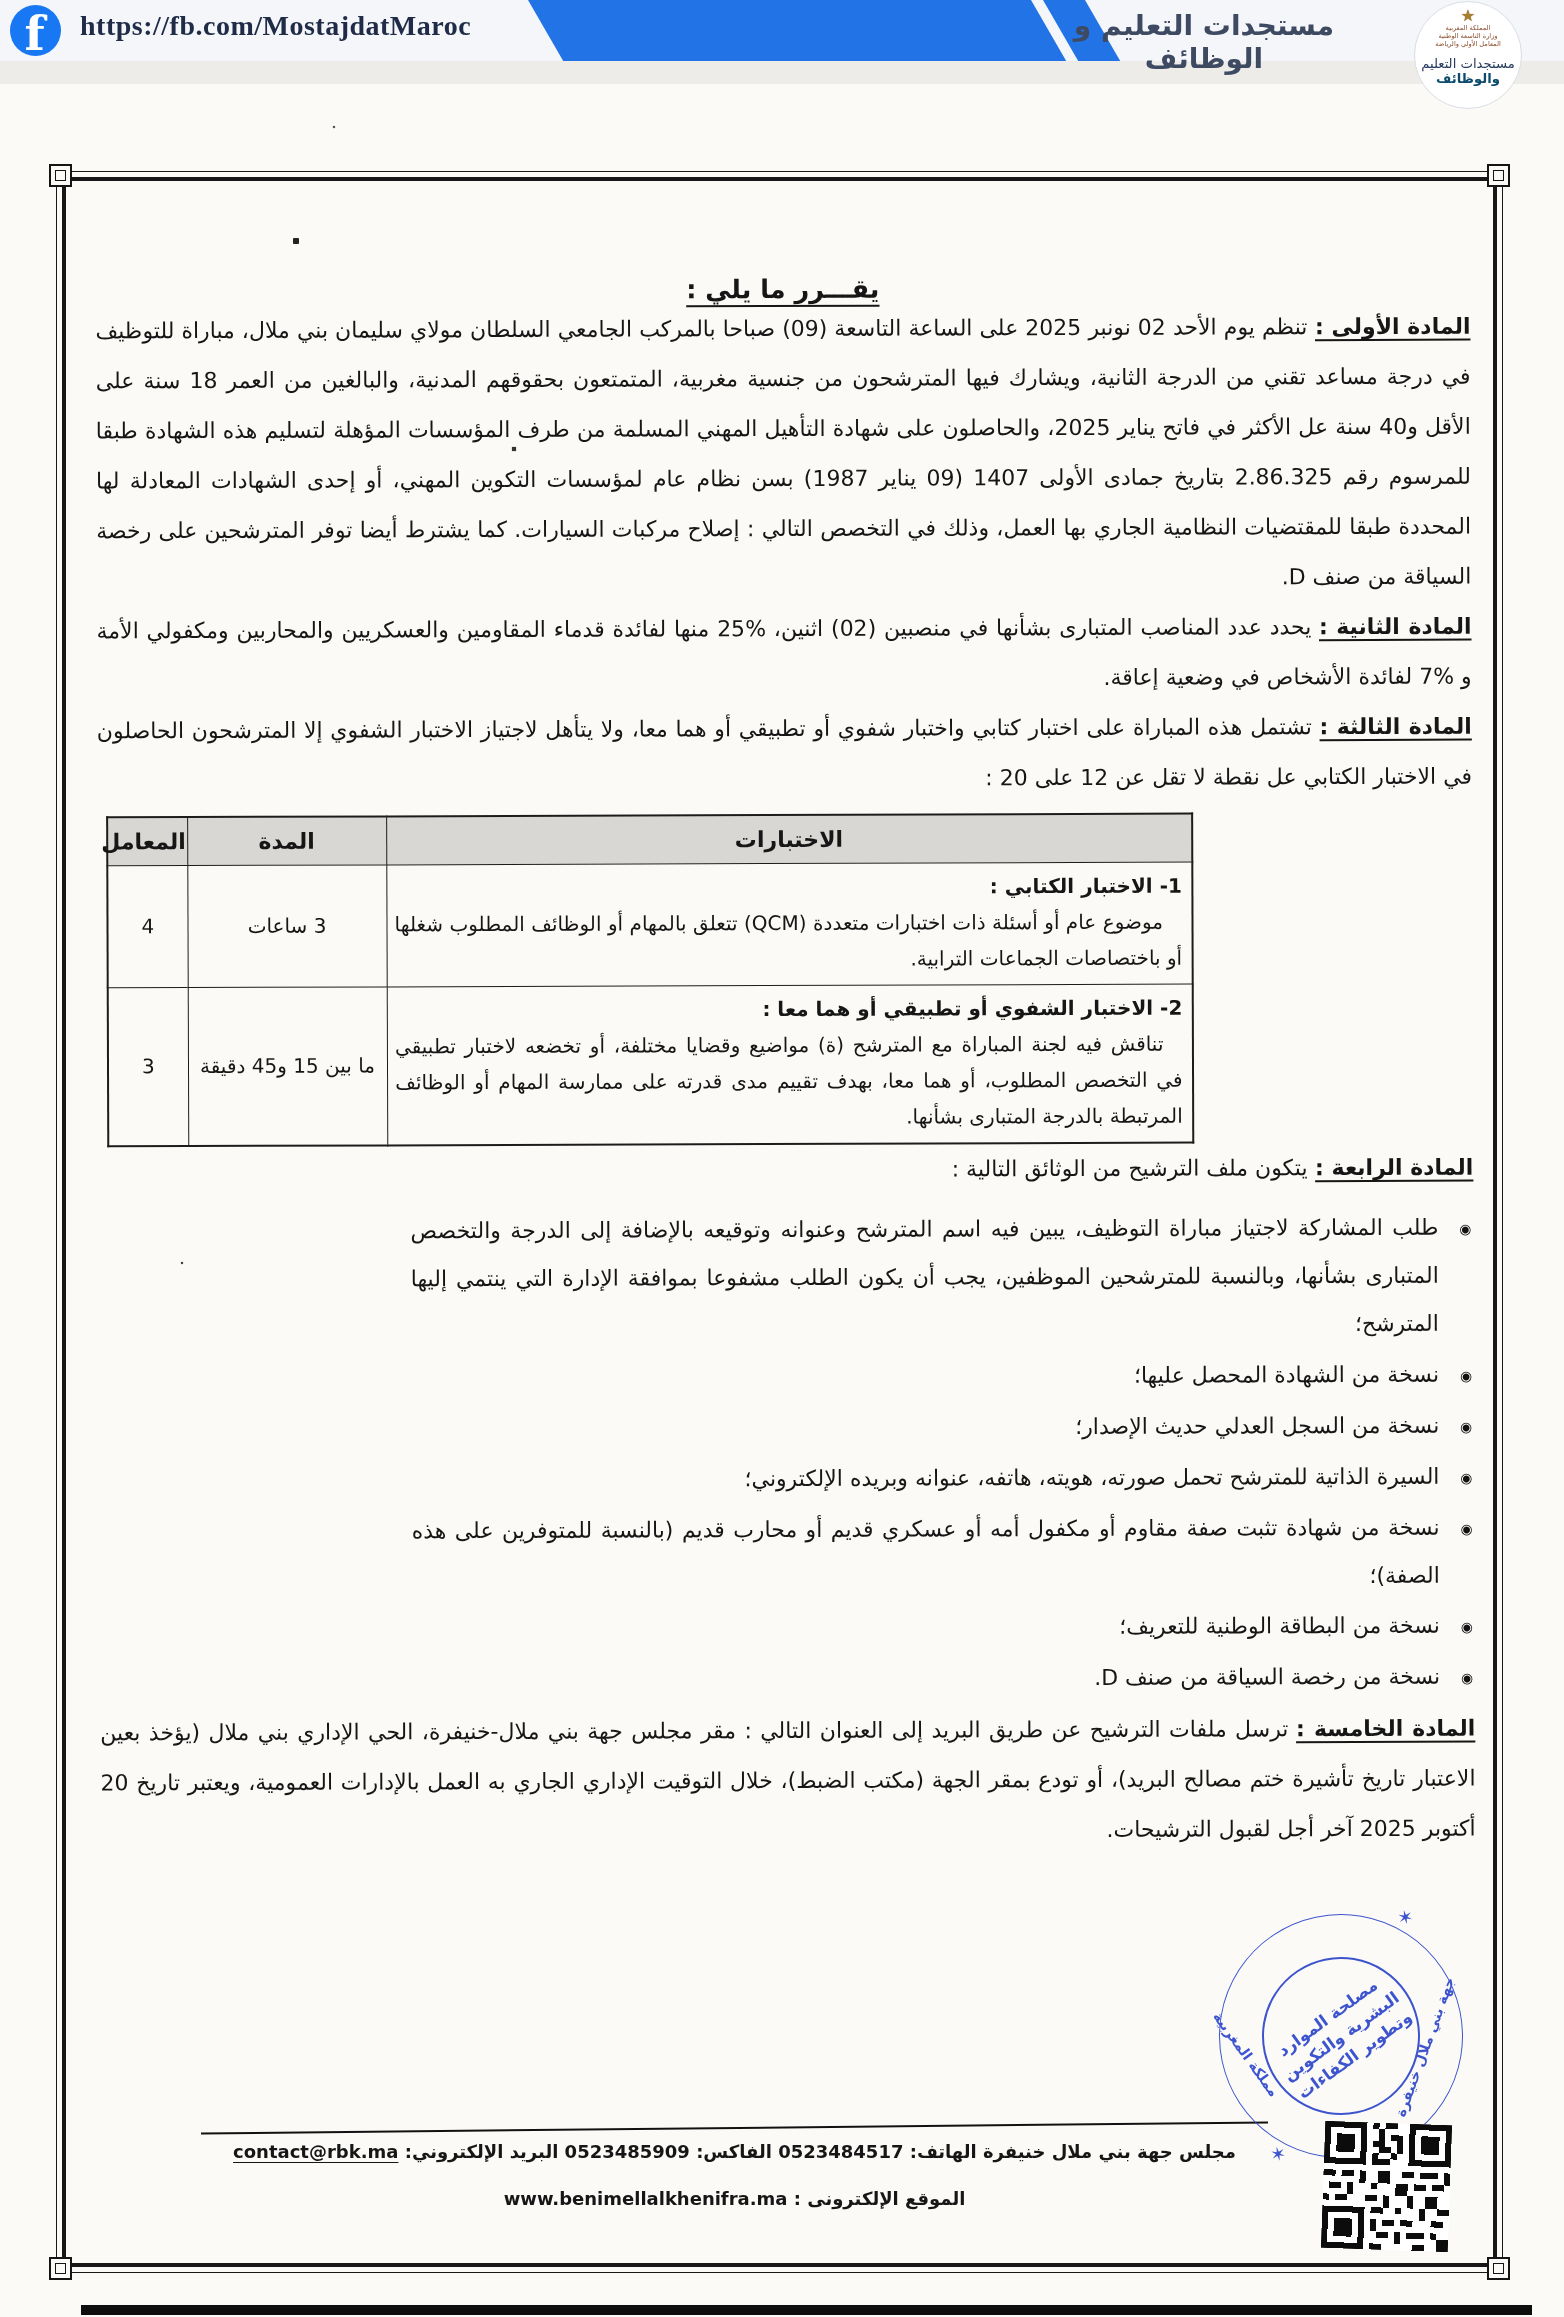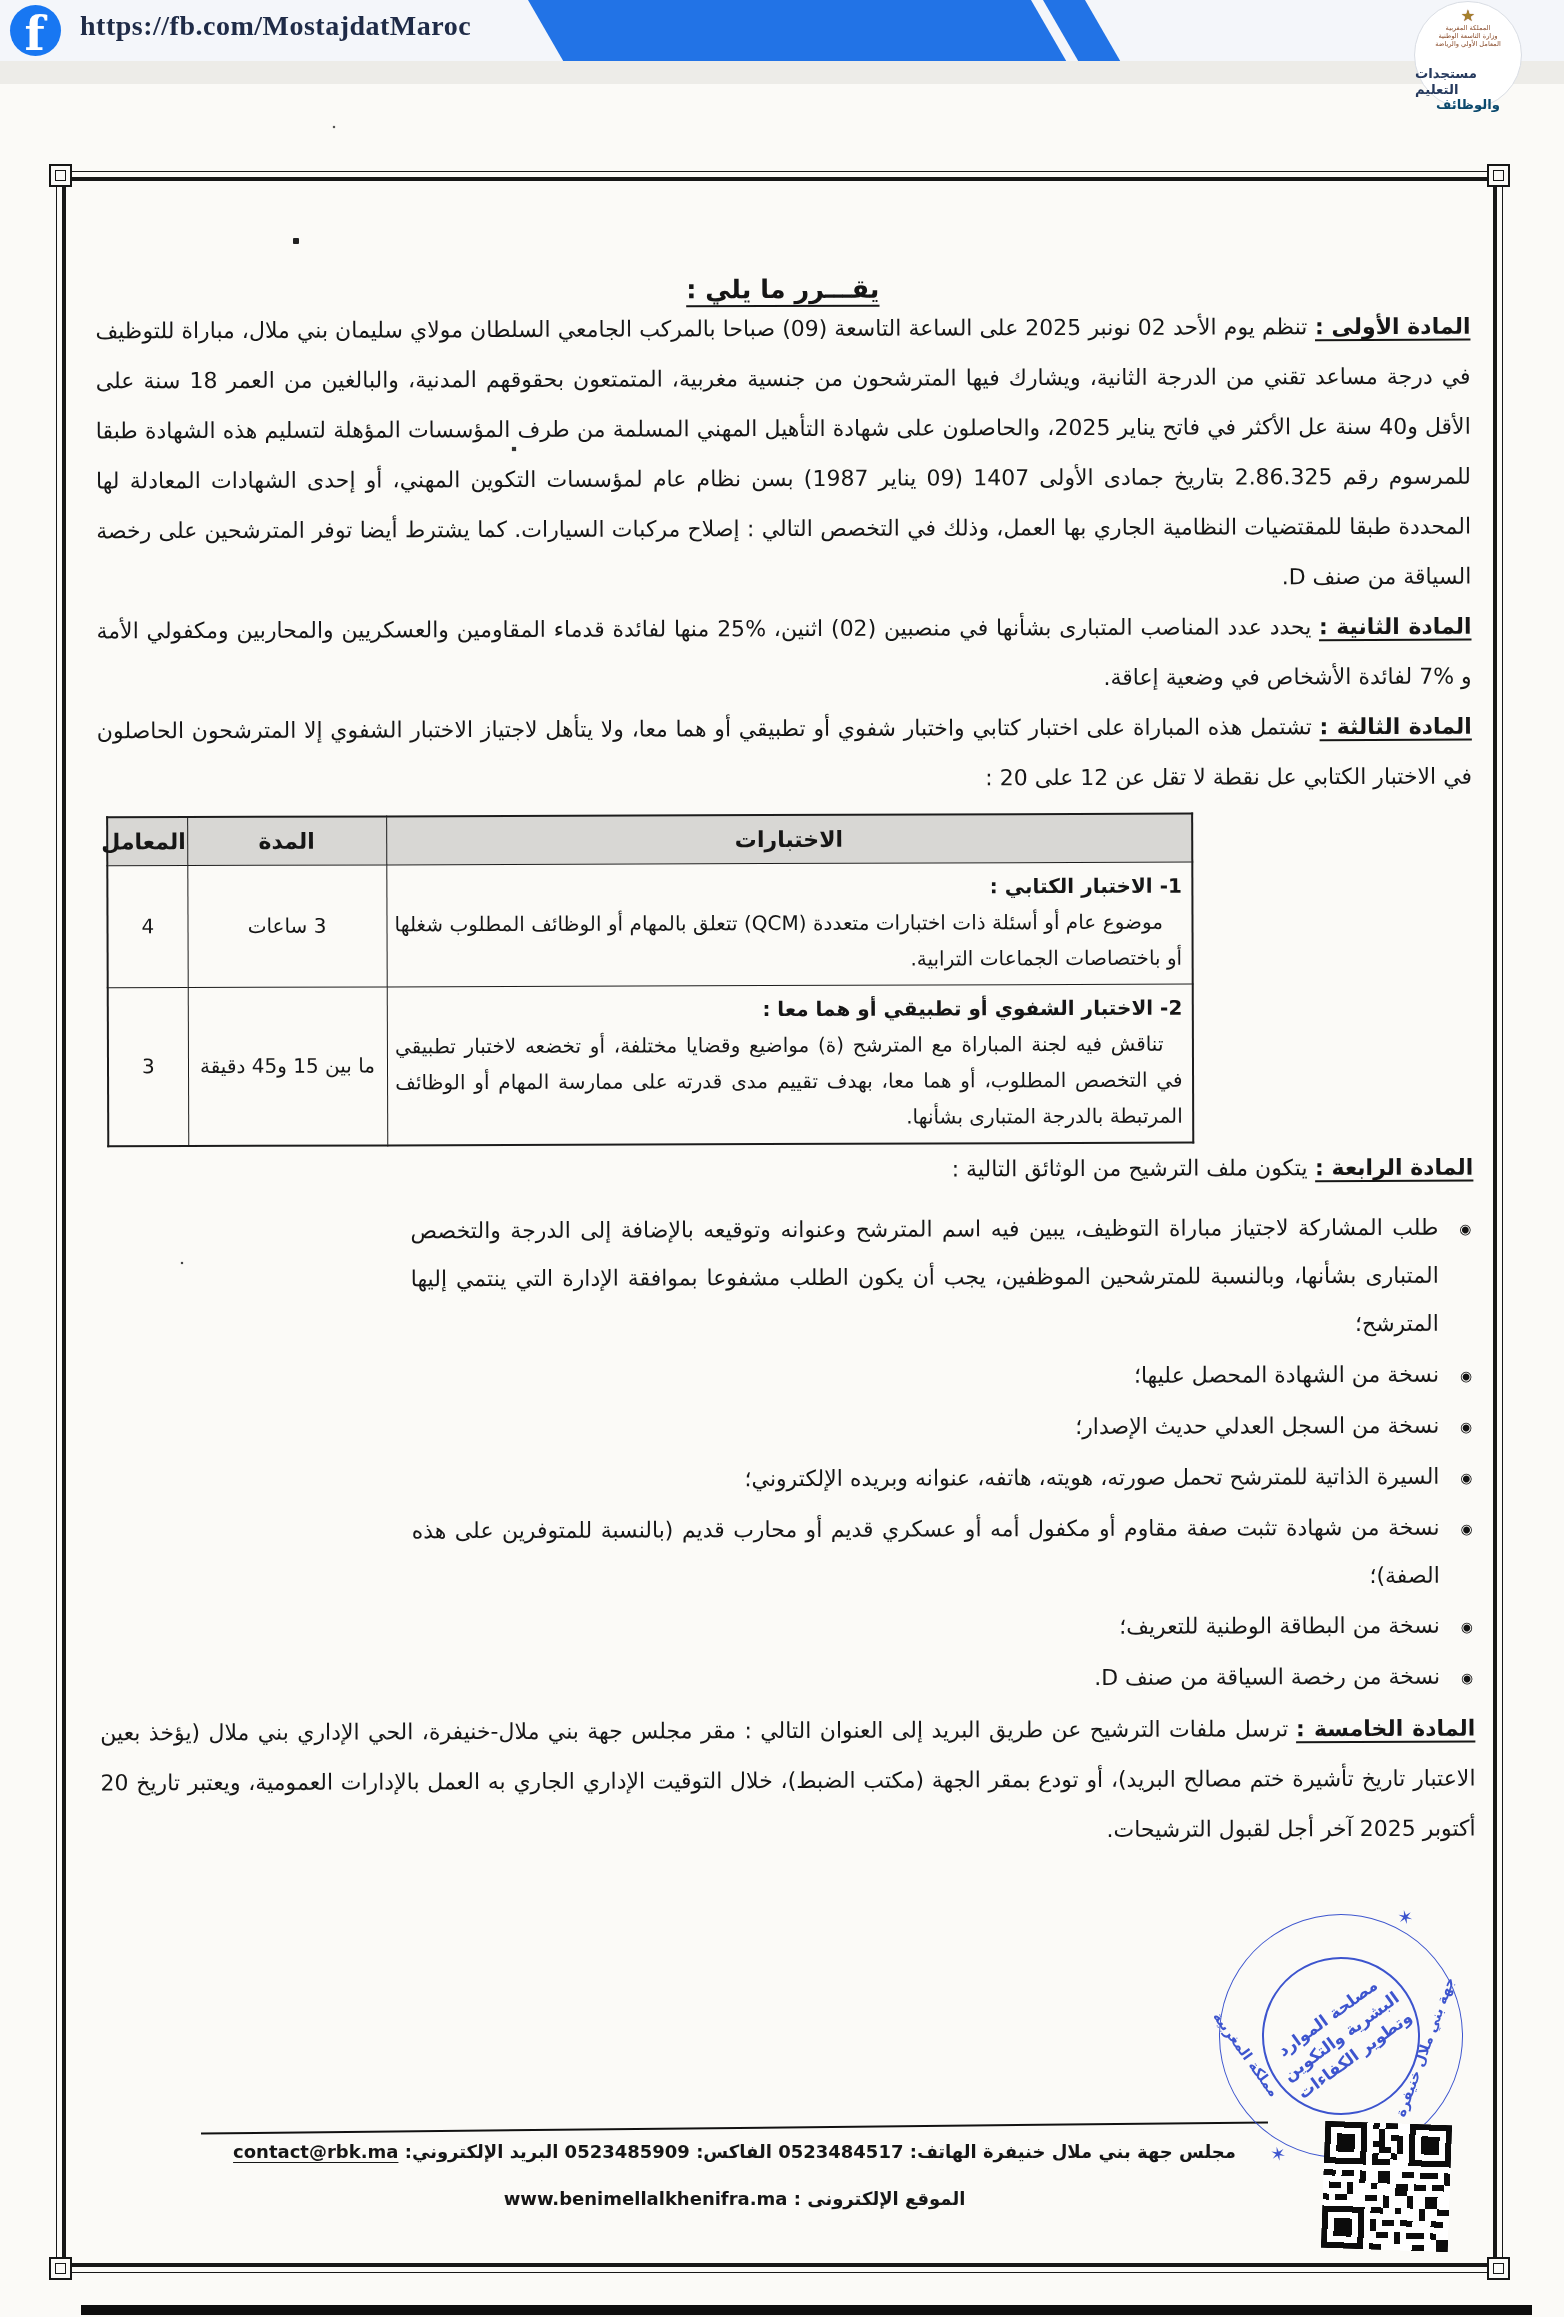--- a/index.html
+++ b/index.html
@@ -24,21 +24,21 @@
   .ribbon-text{position:absolute;left:558px;top:6.6px;width:454px;text-align:center;
     font-size:32px;font-weight:bold;color:#ffffff;z-index:2;}
   .banner-title{position:absolute;left:1024px;top:8.5px;width:360px;text-align:center;
     font-size:28px;font-weight:bold;color:#3e4a61;}
   
   .page-logo{position:absolute;left:1414px;top:0.9px;width:108px;height:108px;border-radius:50%;
     background:#ffffff;border:1.9px solid #d9dde4;z-index:6;display:flex;flex-direction:column;
     align-items:center;justify-content:flex-start;padding-top:5.7px;box-sizing:border-box;}
   .logo-emblem{font-size:16px;line-height:16px;color:#a5812c;text-shadow:0 0 0.9px #7e2c1e;}
   .logo-micro{font-size:6.6px;line-height:8px;color:#8a4c2b;text-align:center;}
-  .logo-name1{font-size:13.2px;line-height:16px;font-weight:bold;color:#263a5e;margin-top:18px;}
+  .logo-name1{font-size:13.2px;line-height:16px;font-weight:normal;color:#263a5e;margin-top:8px;}
   .logo-name2{font-size:13.2px;line-height:14px;font-weight:bold;color:#0c4a6e;}
   .scan-band{position:absolute;left:0;top:61px;width:1564px;height:23px;background:#edece8;}
   
   .frame{position:absolute;left:62px;top:177px;width:1427px;height:2082px;
     border:4.7px solid #171717;z-index:1;}
   .frame::before{content:'';position:absolute;inset:-10.4px;border:1.9px solid #171717;}
   .corner{position:absolute;width:19px;height:19px;border:2.8px solid #151515;background:#fbfaf7;z-index:3;}
   .corner::after{content:'';position:absolute;inset:3.8px;border:1.9px solid #151515;}
   .corner.tl{left:-17px;top:-17px}.corner.tr{right:-17px;top:-17px}
   .corner.bl{left:-17px;bottom:-17px}.corner.br{right:-17px;bottom:-17px}
@@ -97,20 +97,21 @@
 </head>
 <body>
 
 <div class="banner">
   <div class="fb-icon">
     <span class="fb-letter">f</span>
   </div>
   <div class="fb-url">https://fb.com/MostajdatMaroc</div>
   <div class="ribbon"></div>
   <div class="ribbon-wedge"></div>
+  <div class="banner-title">مستجدات التعليم و الوظائف</div>
 </div>
 <div class="page-logo">
   <span class="logo-emblem">★</span>
   <span class="logo-micro">المملكة المغربية</span>
   <span class="logo-micro">وزارة التاسعة الوطنية</span>
   <span class="logo-micro">المعامل الأولي والرياضة</span>
   <span class="logo-name1">مستجدات التعليم</span>
   <span class="logo-name2">والوظائف</span>
 </div>
 <div class="scan-band"></div>

